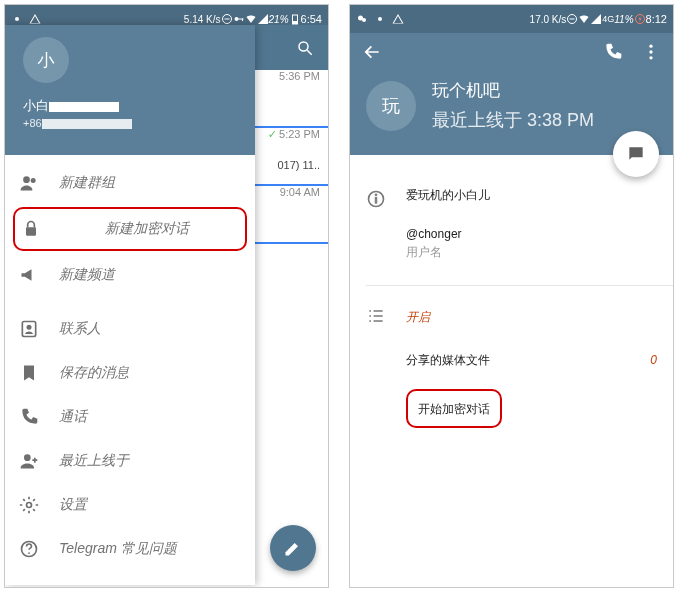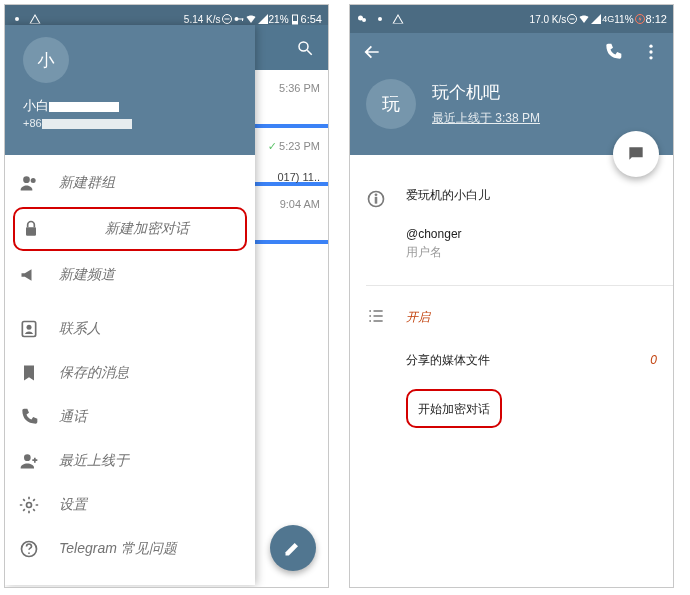--- a/index.html
+++ b/index.html
@@ -33,21 +33,21 @@
   }
   .status-bar .left-icons {
     margin-right: auto;
     display: flex;
     gap: 6px;
     align-items: center;
   }
   .status-bar svg { width: 12px; height: 12px; fill: #fff; }
   .status-bar .speed { font-size: 10px; }
   .status-bar .time { font-size: 11px; }
-  .status-bar .battery { font-size: 10px; }
+  .status-bar .battery { font-size: 10px; font-style: italic; }
   
   .drawer-header {
     background: #5c7f99;
     height: 130px;
     padding: 12px 18px 10px;
     color: #fff;
   }
   .avatar-small {
     width: 46px; height: 46px;
     background: #7696ac;
@@ -95,24 +95,24 @@
     height: 45px;
     background: #517690;
     display: flex;
     align-items: center;
     justify-content: flex-end;
     padding-right: 14px;
   }
   .chat-peek-header svg { width: 18px; height: 18px; fill: #fff; }
   .chat-peek-row {
     height: 58px;
-    border-bottom: 4px solid #3b82f6;
+    border-bottom: 2px solid #3b82f6;
     font-size: 11px;
     color: #8a8a8a;
-    padding: 12px 8px 0 4px;
+    padding: 0 8px 0 4px;
     text-align: right;
     position: relative;
   }
   .chat-peek-row .line2 { margin-top: 18px; color:#444; font-size:11px;}
   .chat-peek-row .check { color: #5ec26a; font-size: 11px; margin-right:2px;}
   .fab {
     position: absolute;
     right: 12px;
     bottom: 14px;
     width: 46px; height: 46px;
@@ -153,21 +153,21 @@
   }
   .avatar-big {
     width: 50px; height: 50px;
     border-radius: 50%;
     background: #7696ac;
     display:flex; align-items:center; justify-content:center;
     font-size: 18px;
     margin-right: 16px;
   }
   .profile-title { font-size: 17px; font-weight: 500; }
-  .profile-sub { font-size: 12px; opacity: .85; margin-top: 6px; text-decoration: underline; }
+  .profile-sub { font-size: 18px; opacity: .85; margin-top: 6px; }
   .fab-msg {
     position: absolute;
     bottom: -22px;
     right: 14px;
     width: 46px; height: 46px;
     background: #fff;
     border-radius: 50%;
     box-shadow: 0 3px 7px rgba(0,0,0,.3);
     display:flex; align-items:center; justify-content:center;
   }

